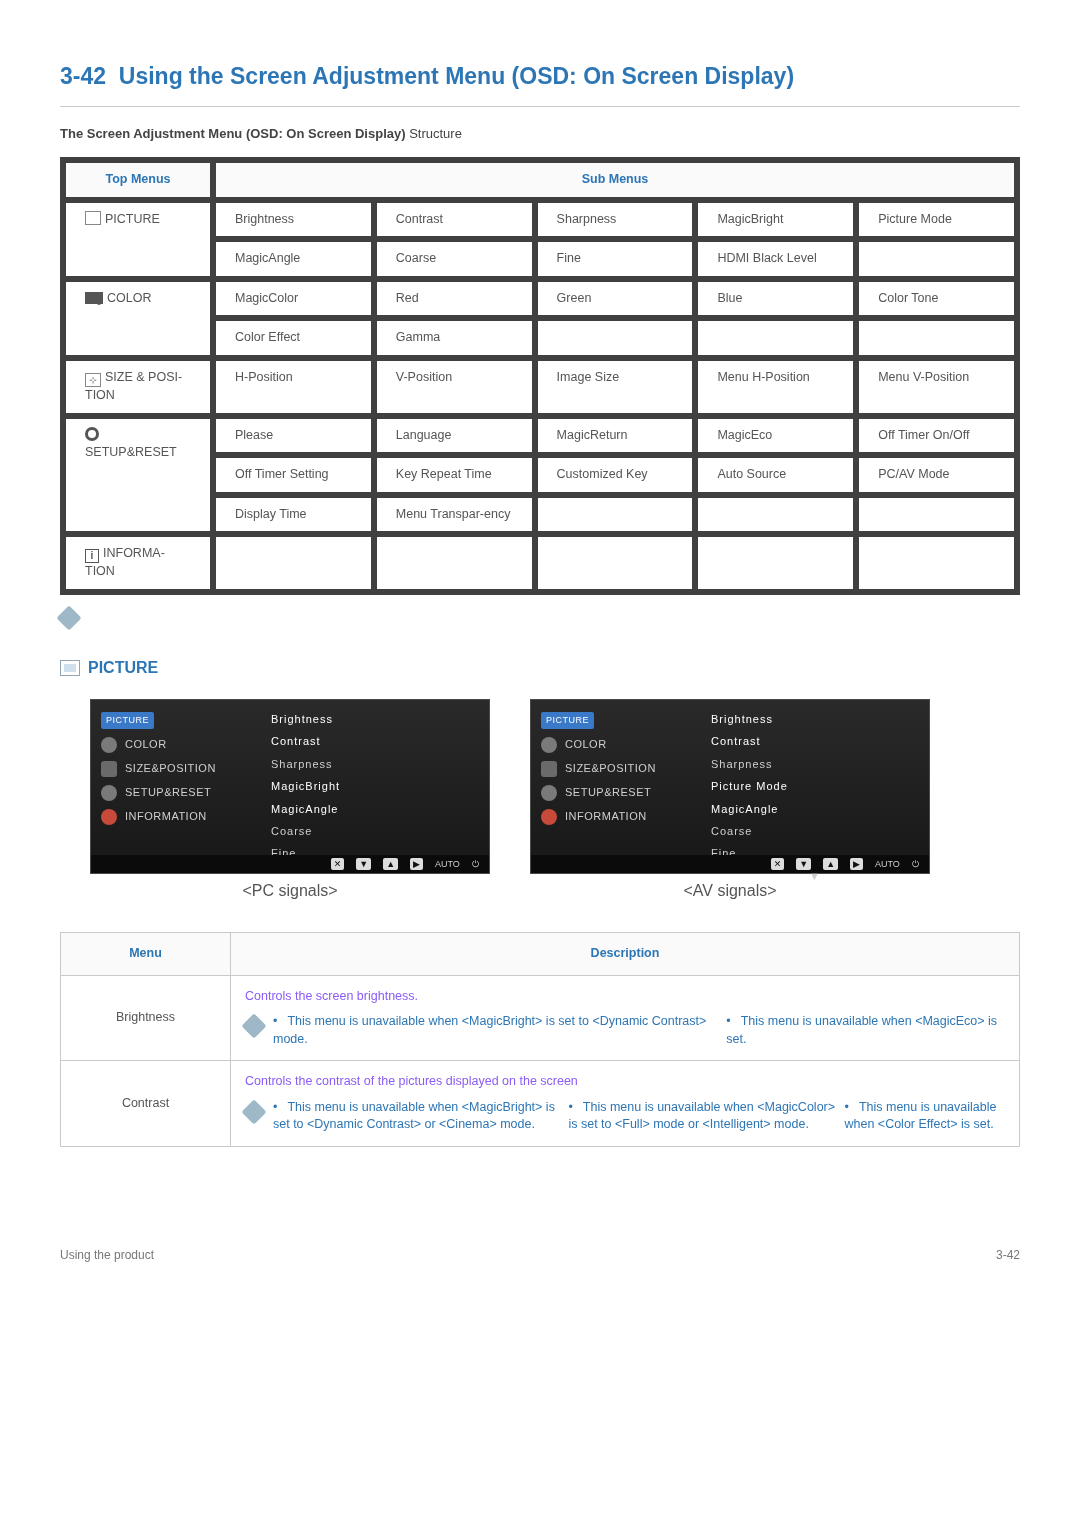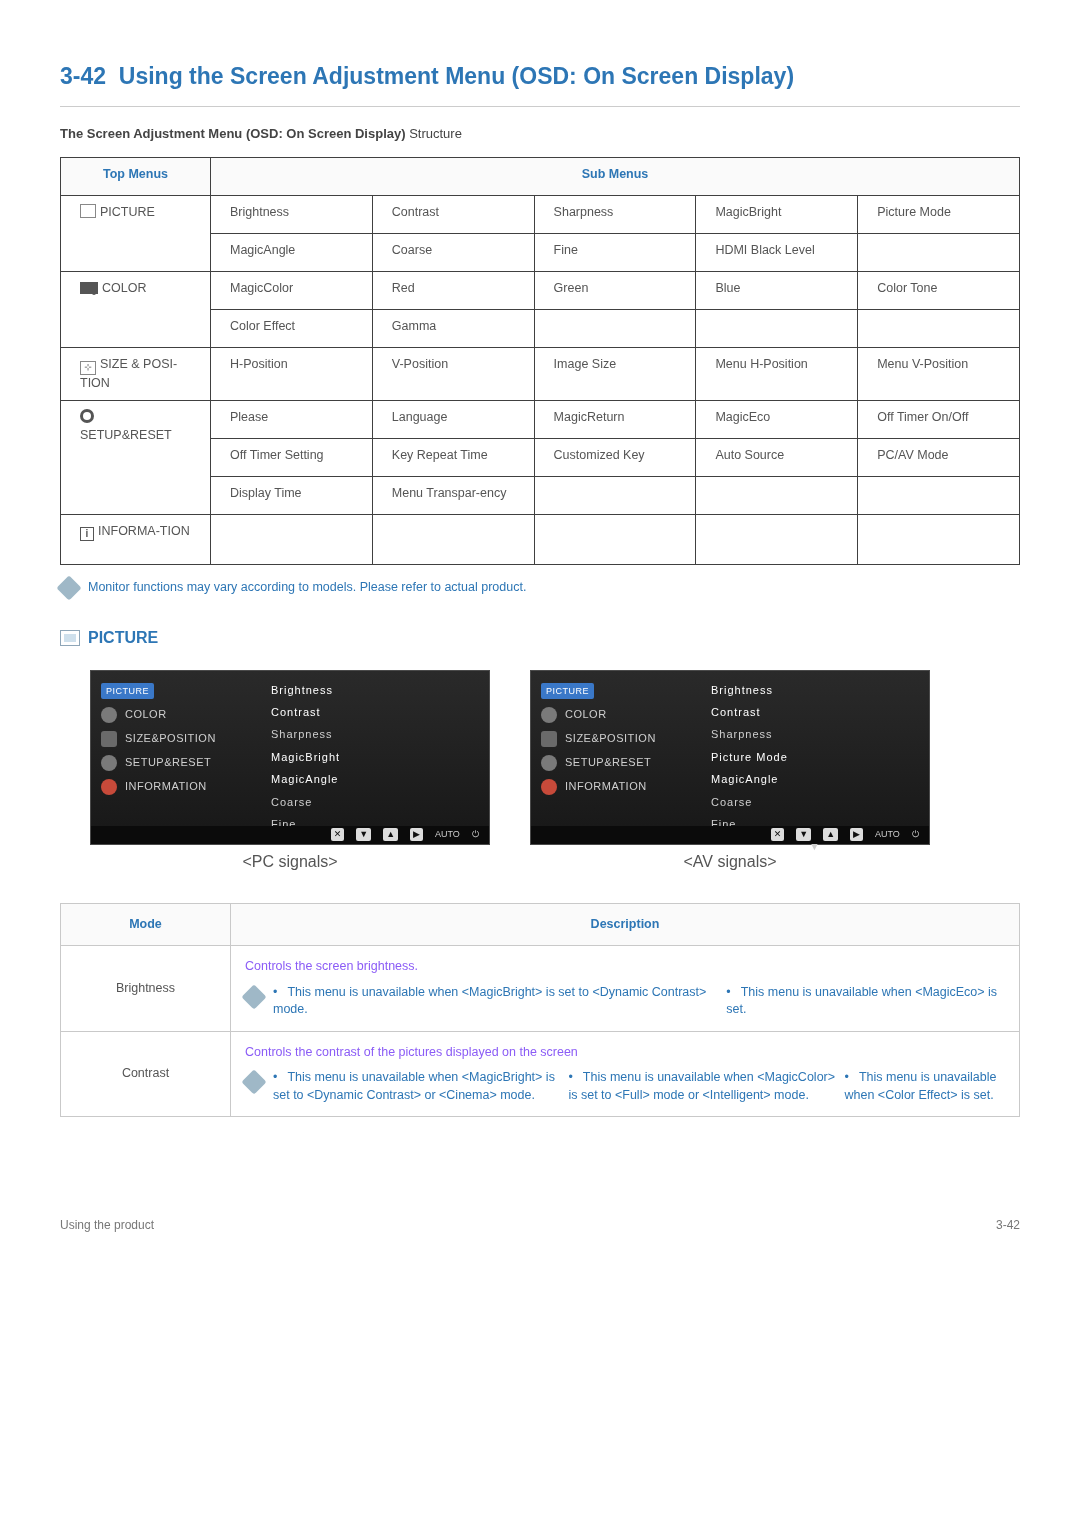--- a/index.html
+++ b/index.html
@@ -22,21 +22,21 @@
   .hr { border-top: 1px solid #ccc; margin: 14px 0 18px 0; }
   .subtitle { font-size: 13px; margin-bottom: 14px; }
   .subtitle b { font-weight: bold; }
 
   table.menu-structure {
     width: 100%;
     border-collapse: collapse;
     table-layout: fixed;
   }
   table.menu-structure th, table.menu-structure td {
-    border: 1px solid #404040;
+    border: 6px solid #404040;
     padding: 8px 19px;
     vertical-align: top;
     font-size: 12.5px;
     color: #555;
     height: 38px;
     margin-left: 9px;
   }
   table.menu-structure th {
     color: #2d76b5;
     font-weight: bold;
@@ -238,21 +238,20 @@
     <td></td>
     <td></td>
     <td></td>
     <td></td>
   </tr>
 </tbody>
   </table>
 
 <div class="note-row">
   <span class="note-icon"></span>
-  <span class="note-text">Monitor functions may vary according to models. Please refer to actual product.</span>
 </div>
 
 <div class="section-head">
   <span class="sec-icon"></span>
   <span>PICTURE</span>
 </div>
 
 <div class="osd-row">
 
   <div class="osd-col">
@@ -341,21 +340,21 @@
         <span>⏻</span>
       </div>
     </div>
     <div class="caption">&lt;AV signals&gt;</div>
   </div>
 </div>
 
 <table class="desc">
   <tbody>
       <tr>
-    <th class="menu">Mode</th>
+    <th class="menu">Menu</th>
     <th>Description</th>
   </tr>
   <tr>
     <td class="mcell">Brightness</td>
     <td>
       <div class="desc-line">Controls the screen brightness.</div>
       <div class="note-block">
         <span class="note-icon"></span>
         <ul>
           <li>This menu is unavailable when &lt;MagicBright&gt; is set to &lt;Dynamic Contrast&gt; mode.</li>

